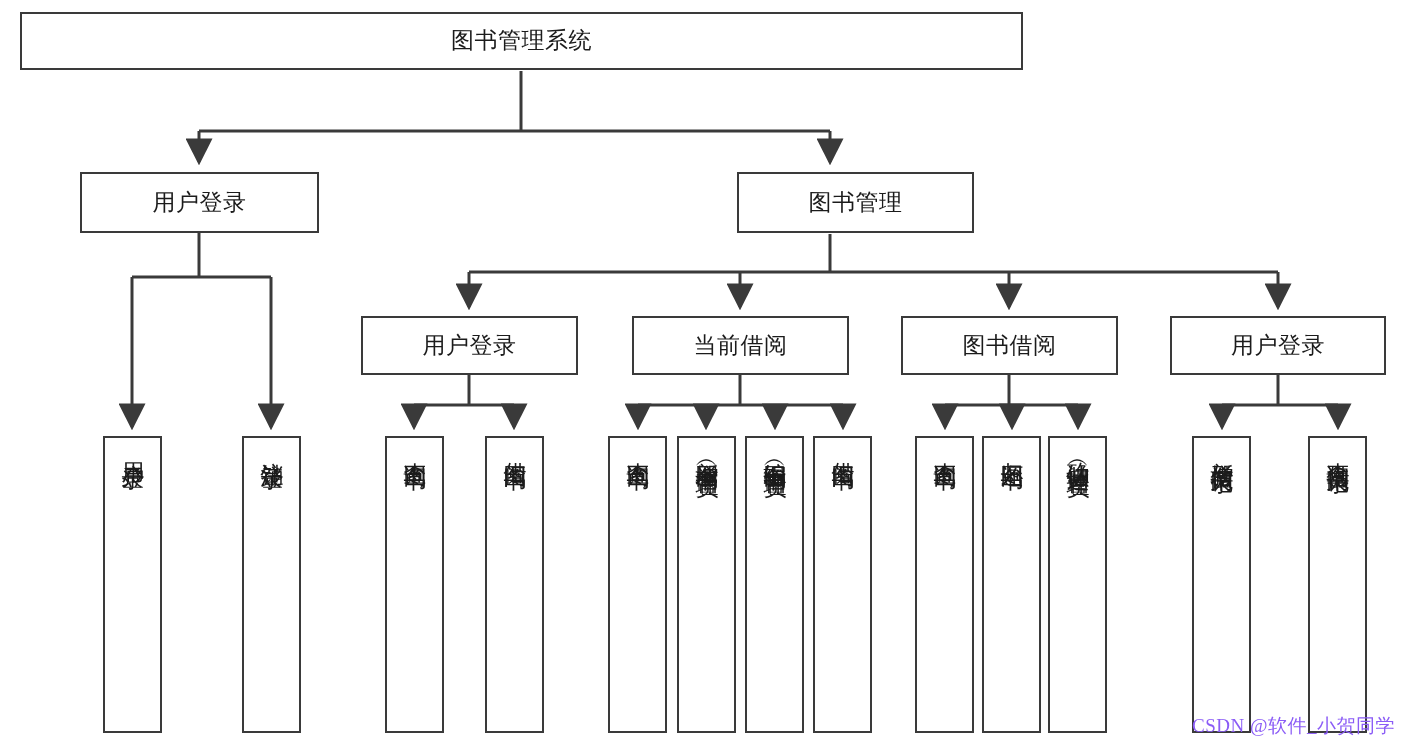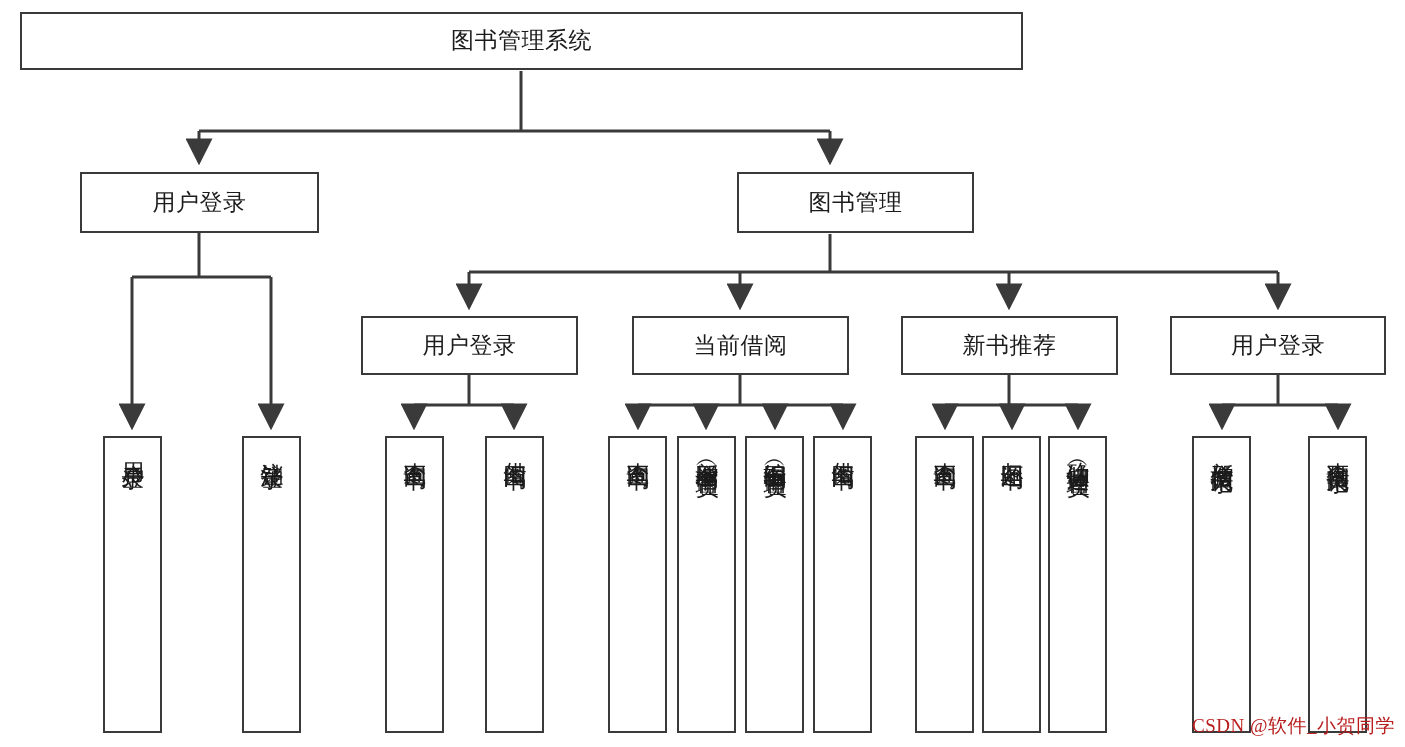--- a/index.html
+++ b/index.html
@@ -52,21 +52,21 @@
   .vert .node-label {
     writing-mode: vertical-rl;
     text-orientation: upright;
     font-size: 23px;
     line-height: 1.05;
     letter-spacing: 2px;
     white-space: nowrap;
   }
   .watermark {
     position: absolute;
-    color: #b91c1c;
+    color: #8b5cf6;
     font-size: 19px;
     letter-spacing: 0.5px;
     white-space: nowrap;
     pointer-events: none;
   }
 </style>
 </head>
 <body>
 
 <div id="canvas">
@@ -133,21 +133,21 @@
     <span class="node-label">图书管理</span>
   </div>
 
   <div class="node horiz" style="left:361px; top:316px; width:217px; height:59px;">
     <span class="node-label">用户登录</span>
   </div>
   <div class="node horiz" style="left:632px; top:316px; width:217px; height:59px;">
     <span class="node-label">当前借阅</span>
   </div>
   <div class="node horiz" style="left:901px; top:316px; width:217px; height:59px;">
-    <span class="node-label">新书推荐</span>
+    <span class="node-label">图书借阅</span>
   </div>
   <div class="node horiz" style="left:1170px; top:316px; width:216px; height:59px;">
     <span class="node-label">用户登录</span>
   </div>
 
   <div class="node vert" style="left:103px; top:436px; width:59px; height:297px;">
     <span class="node-label">用户登录</span>
   </div>
   <div class="node vert" style="left:242px; top:436px; width:59px; height:297px;">
     <span class="node-label">注销登录</span>

